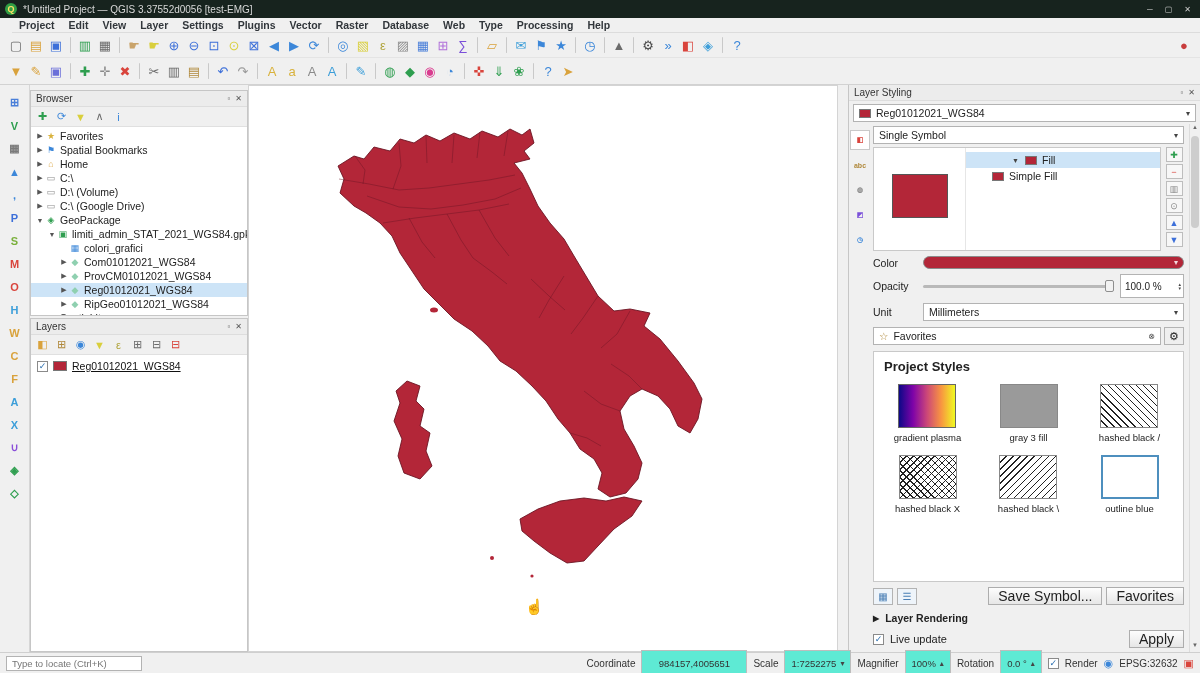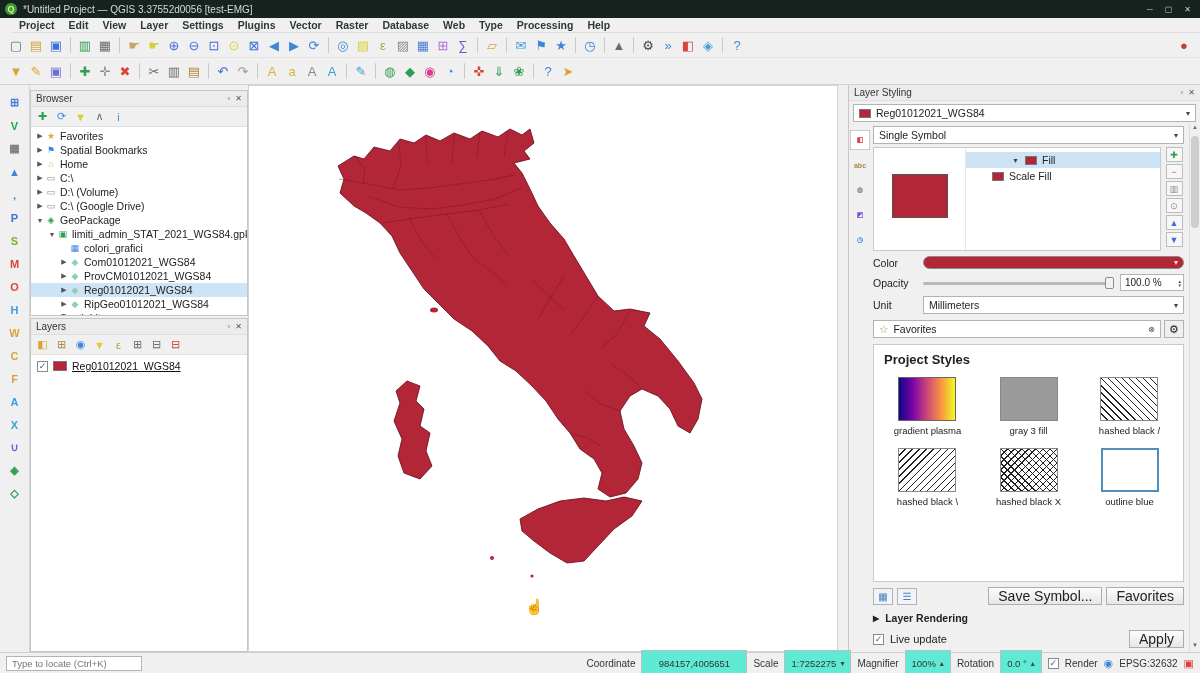--- a/index.html
+++ b/index.html
@@ -77,21 +77,21 @@
 .strow.child{padding-left:26px;}
 .symbtns{width:20px;display:flex;flex-direction:column;gap:2px;align-items:center;flex:none;}
 .stb{width:17px;height:15px;border:1px solid #bdbdbd;background:#f7f7f7;display:flex;align-items:center;justify-content:center;font-size:9px;flex:none;}
 .prow{display:flex;align-items:center;margin-top:5px;gap:6px;flex:none;}
 .plab{width:44px;font-size:10.5px;flex:none;}
 .color-bar{flex:1;height:13px;border-radius:7px;border:1px solid #8a8a8a;display:flex;align-items:center;justify-content:flex-end;padding-right:5px;}
 .color-bar .caret{color:#f2d8dc;}
 .slider{flex:1;height:14px;position:relative;}
 .groove{position:absolute;left:0;right:0;top:6px;height:3px;background:#b9b9b9;border-radius:2px;}
 .shandle{position:absolute;right:0;top:1px;width:9px;height:12px;background:#f2f2f2;border:1px solid #8e8e8e;border-radius:2px;}
-.spin{width:64px;height:17px;background:#fff;border:1px solid #b3b3b3;display:flex;align-items:center;font-size:10px;padding:0 2px 0 4px;flex:none;}
+.spin{width:64px;height:24px;background:#fff;border:1px solid #b3b3b3;display:flex;align-items:center;font-size:10px;padding:0 2px 0 4px;flex:none;}
 .spin .val{flex:1;}
 .spin .arrs{display:flex;flex-direction:column;font-size:5px;line-height:4px;color:#444;}
 .search-row{display:flex;gap:3px;margin-top:6px;align-items:center;flex:none;}
 .search-combo{flex:1;height:18px;background:#fff;border:1px solid #b3b3b3;display:flex;align-items:center;padding:0 5px;gap:5px;font-size:10.5px;}
 .mini-btn{width:20px;height:18px;border:1px solid #b3b3b3;background:#efefef;display:flex;align-items:center;justify-content:center;font-size:11px;flex:none;}
 .styles-box{margin-top:6px;background:#fff;border:1px solid #c9c9c9;flex:1;min-height:0;padding:7px 10px;overflow:hidden;}
 .styles-title{font-size:13px;font-weight:bold;}
 .styles-group{font-size:11.5px;font-weight:bold;margin-top:3px;}
 .sw-grid{display:grid;grid-template-columns:repeat(3,1fr);gap:12px 14px;margin-top:10px;justify-items:center;}
 .swcell{display:flex;flex-direction:column;align-items:center;}
@@ -453,21 +453,21 @@
             <div class="sym-preview" style="background: rgb(179, 38, 56);"></div>
           </div>
           <div class="sym-tree-pane">
             <div class="strow sel">
               <span class="sarr">▼</span>
               <span class="swatch-sm" style="background: rgb(179, 38, 56);"></span>
               <span>Fill</span>
             </div>
             <div class="strow child">
               <span class="swatch-sm" style="background: rgb(179, 38, 56);"></span>
-              <span>Scale Fill</span>
+              <span>Simple Fill</span>
             </div>
           </div>
         </div>
         <div class="symbtns">
 
         <span class="stb" style="color: rgb(46, 158, 79);">✚</span>
             <span class="stb" style="color: rgb(217, 68, 60);">−</span>
             <span class="stb" style="color: rgb(138, 138, 138);">▥</span>
             <span class="stb" style="color: rgb(138, 138, 138);">⊙</span>
             <span class="stb" style="color: rgb(60, 111, 217);">▲</span>
@@ -529,27 +529,27 @@
               <div class="sw gray"></div>
               <div class="swlab">gray 3 fill</div>
             </div>
 
             <div class="swcell">
               <div class="sw hash-fwd"></div>
               <div class="swlab">hashed black /</div>
             </div>
 
             <div class="swcell">
+              <div class="sw hash-x"></div>
+              <div class="swlab">hashed black X</div>
+            </div>
+
+            <div class="swcell">
               <div class="sw hash-back"></div>
               <div class="swlab">hashed black \</div>
-            </div>
-
-            <div class="swcell">
-              <div class="sw hash-x"></div>
-              <div class="swlab">hashed black X</div>
             </div>
 
             <div class="swcell">
               <div class="sw outline"></div>
               <div class="swlab">outline blue</div>
             </div>
           </div>
       </div>
 
       <div class="sb-row">

